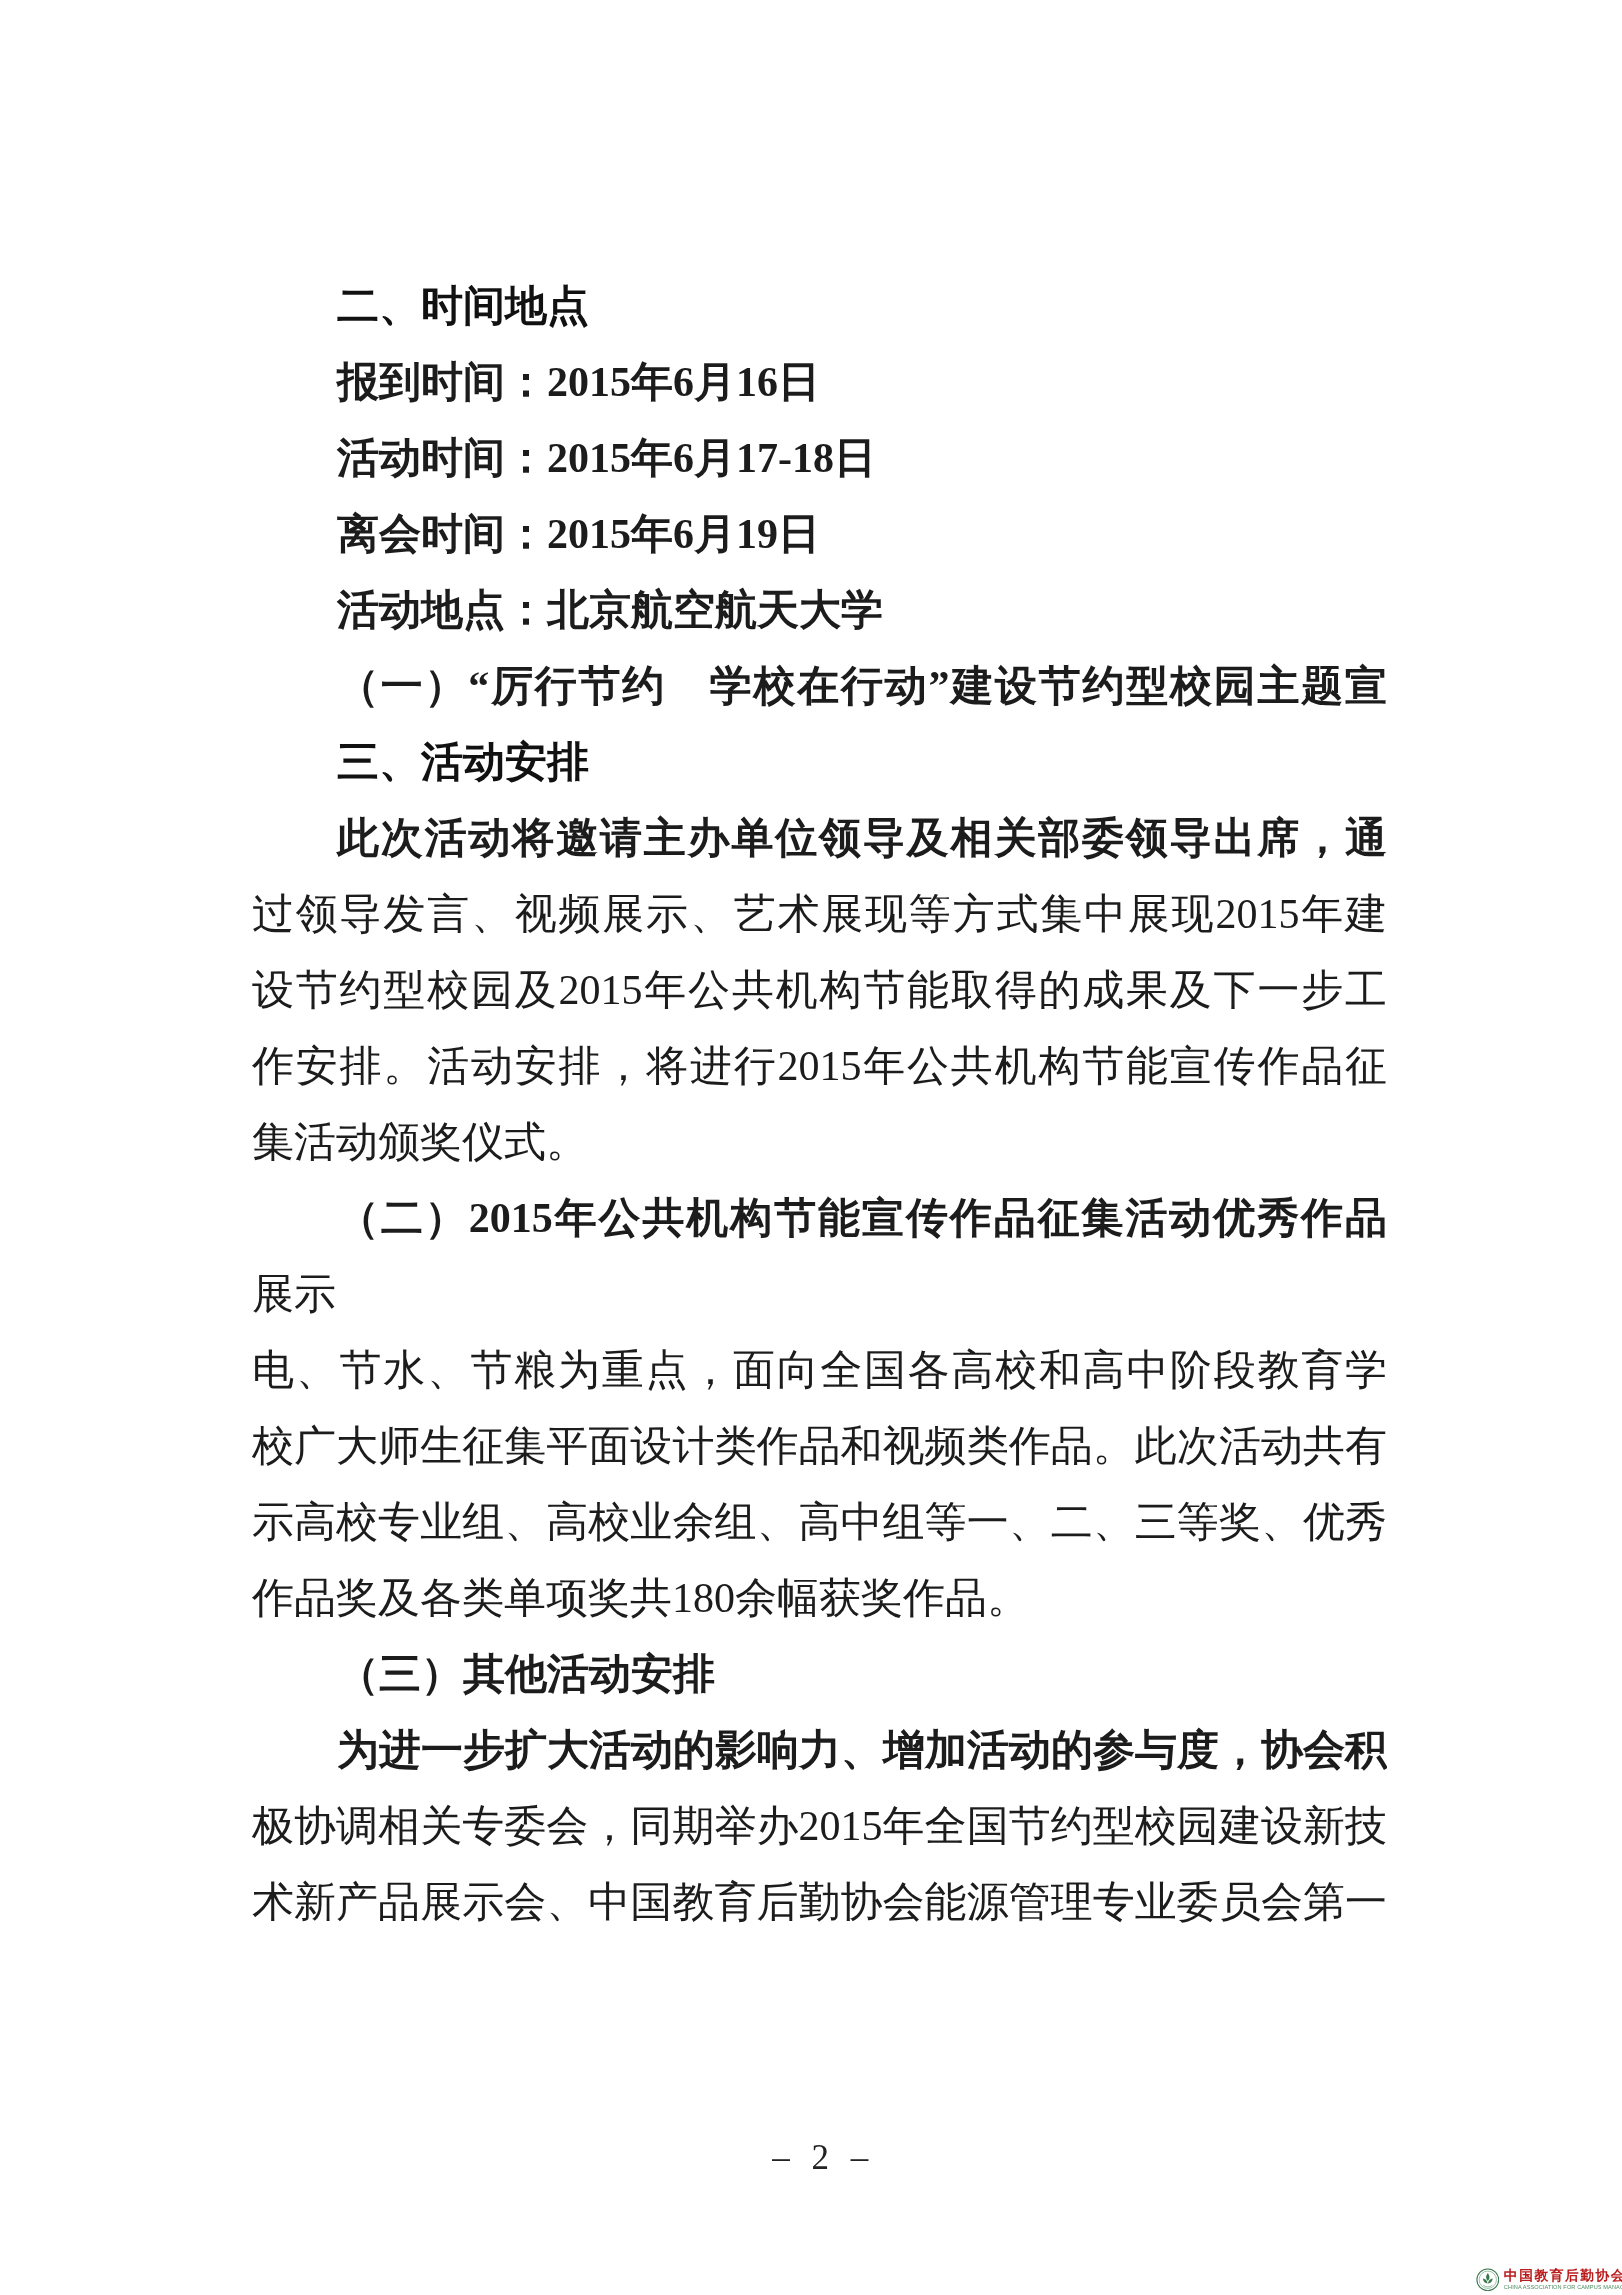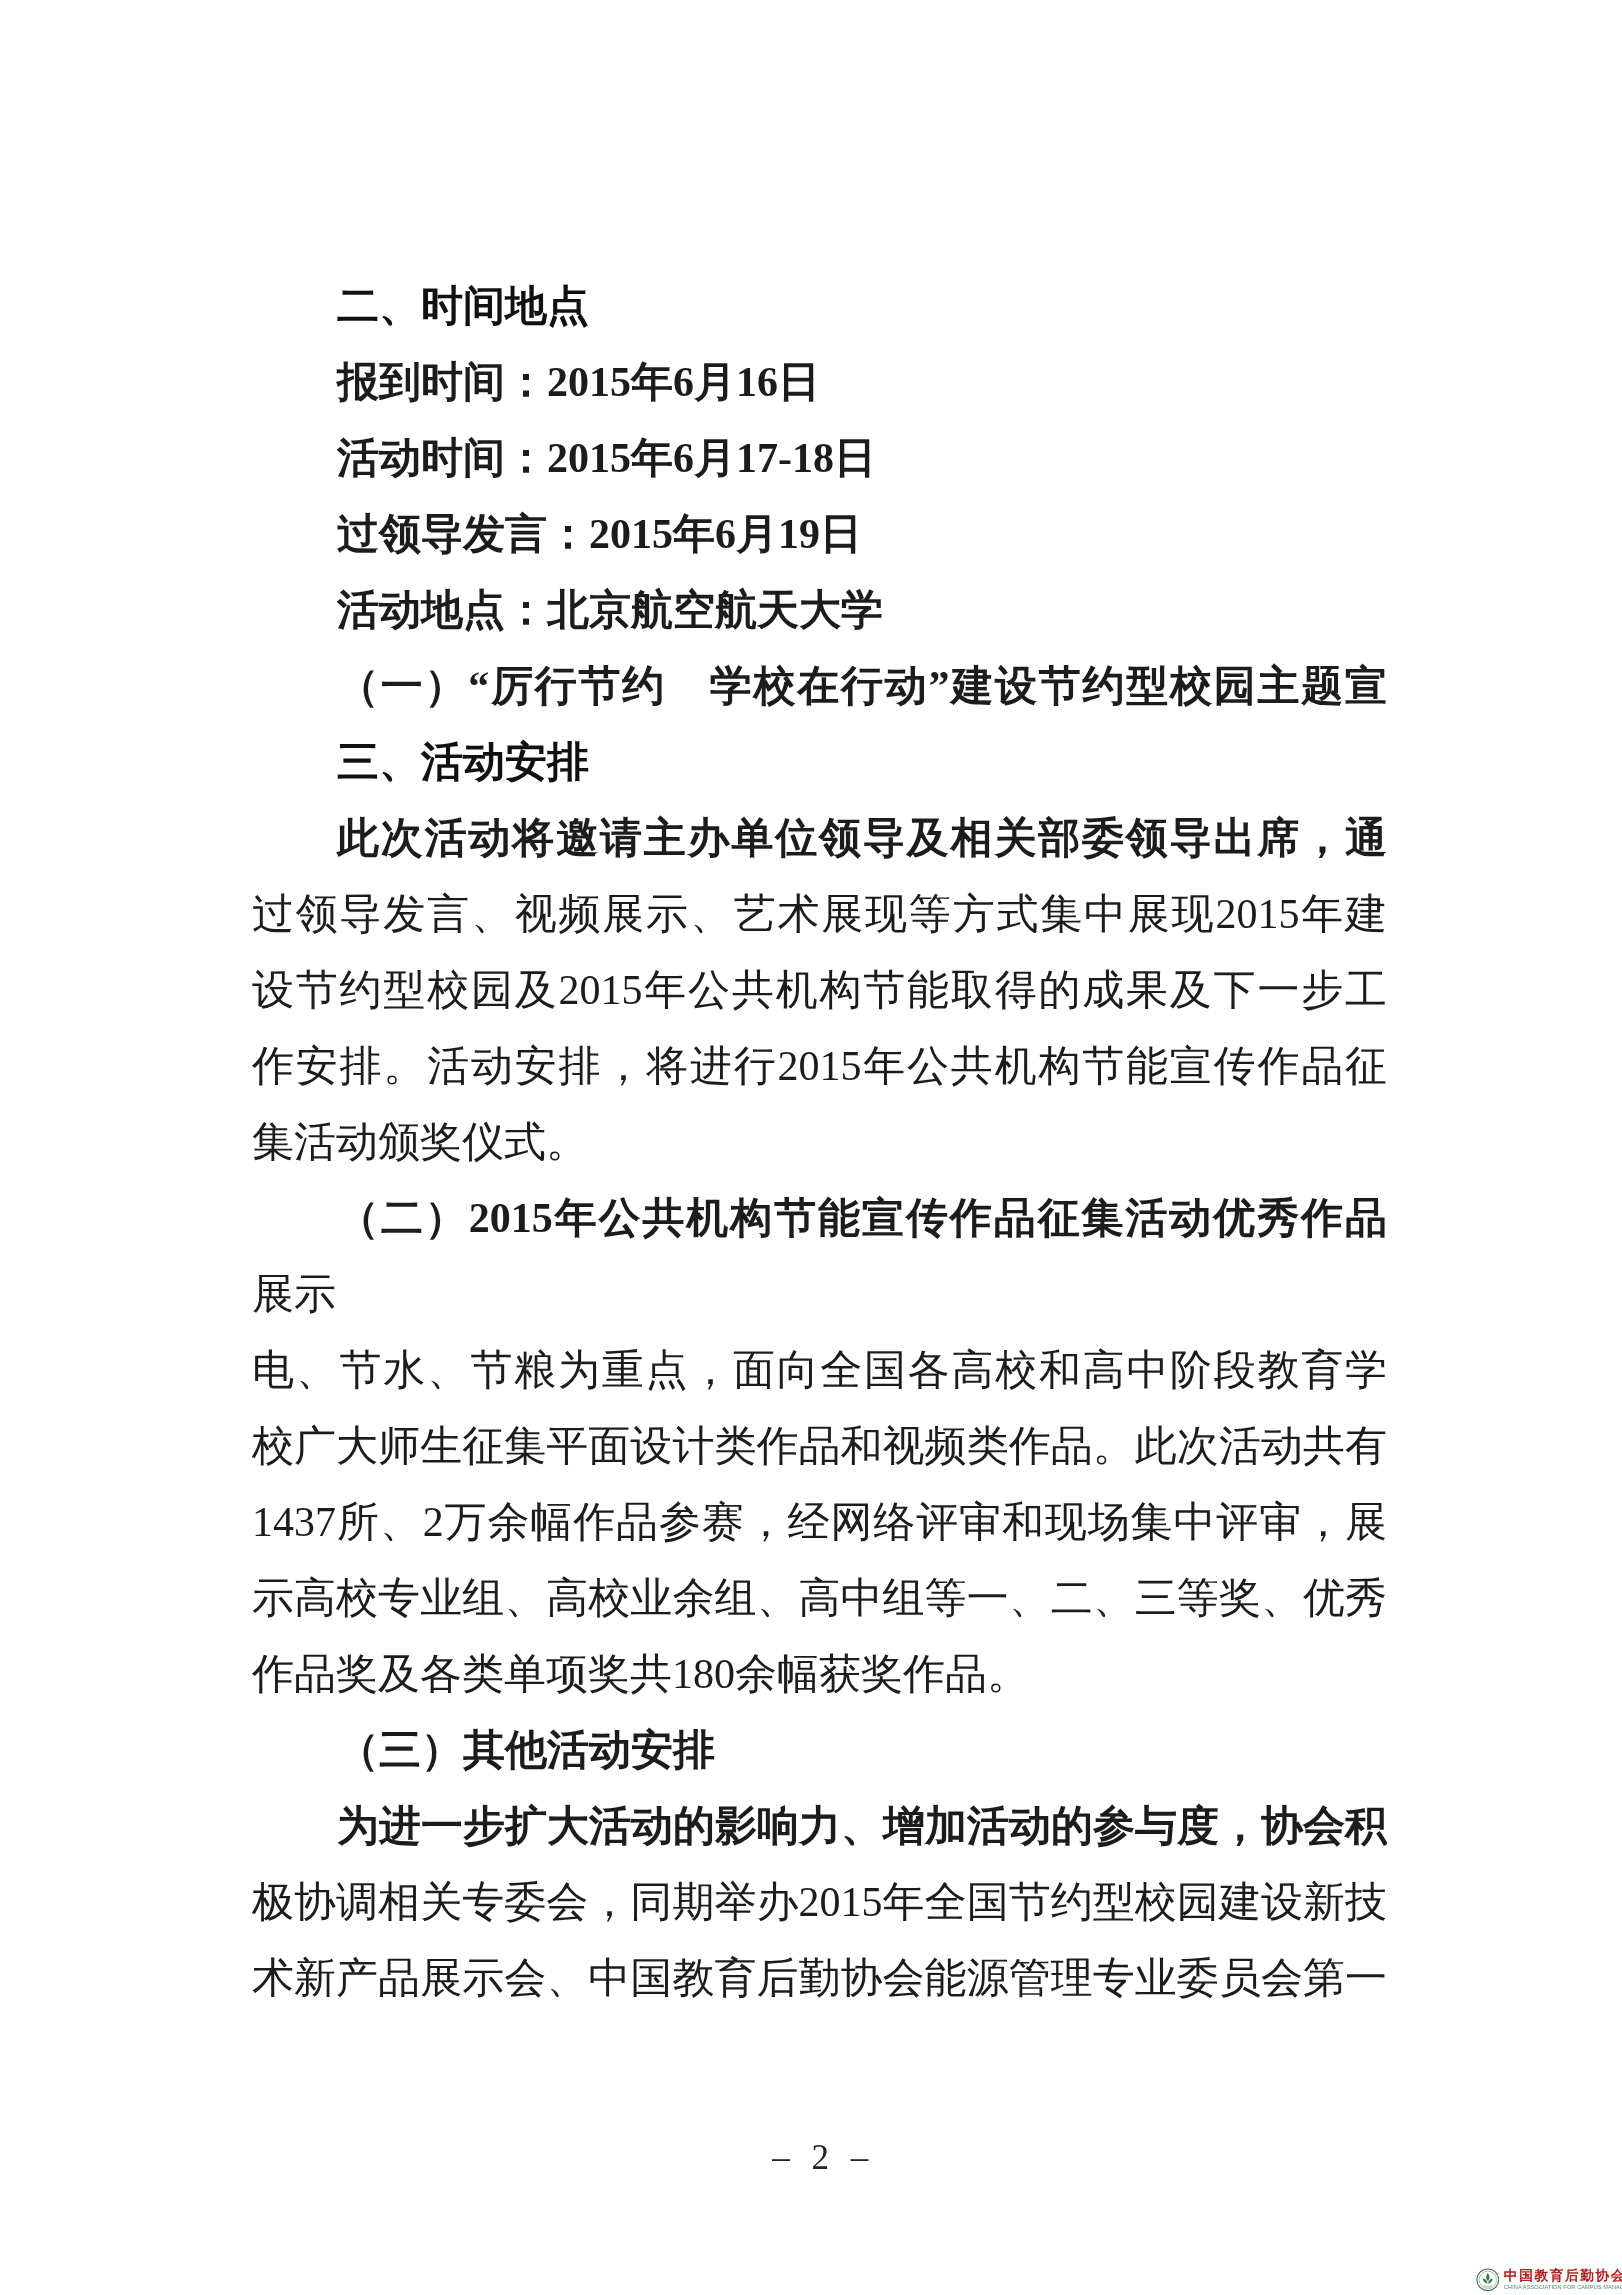--- a/index.html
+++ b/index.html
@@ -78,34 +78,33 @@
 </style>
 </head>
 <body>
 
 <div class="page">
 
   <div class="textblock">
     <div class="line ind h">二、时间地点</div>
     <div class="line ind">报到时间：2015年6月16日</div>
     <div class="line ind">活动时间：2015年6月17-18日</div>
-    <div class="line ind">过领导发言：2015年6月19日</div>
+    <div class="line ind">离会时间：2015年6月19日</div>
     <div class="line ind">活动地点：北京航空航天大学</div>
     <div class="line ind just">（一）“厉行节约　学校在行动”建设节约型校园主题宣</div>
     <div class="line ind h">三、活动安排</div>
     <div class="line ind just">此次活动将邀请主办单位领导及相关部委领导出席，通</div>
     <div class="line just">过领导发言、视频展示、艺术展现等方式集中展现2015年建</div>
     <div class="line just">设节约型校园及2015年公共机构节能取得的成果及下一步工</div>
     <div class="line just">作安排。活动安排，将进行2015年公共机构节能宣传作品征</div>
     <div class="line">集活动颁奖仪式。</div>
     <div class="line ind just">（二）2015年公共机构节能宣传作品征集活动优秀作品</div>
     <div class="line">展示</div>
     <div class="line just">电、节水、节粮为重点，面向全国各高校和高中阶段教育学</div>
     <div class="line just">校广大师生征集平面设计类作品和视频类作品。此次活动共有</div>
-    <div class="line just">1437所、2万余幅作品参赛，经网络评审和现场集中评审，展</div>
     <div class="line just">示高校专业组、高校业余组、高中组等一、二、三等奖、优秀</div>
     <div class="line">作品奖及各类单项奖共180余幅获奖作品。</div>
     <div class="line ind">（三）其他活动安排</div>
     <div class="line ind just">为进一步扩大活动的影响力、增加活动的参与度，协会积</div>
     <div class="line just">极协调相关专委会，同期举办2015年全国节约型校园建设新技</div>
     <div class="line just">术新产品展示会、中国教育后勤协会能源管理专业委员会第一</div>
   </div>
 
   <div class="pagenum">– 2 –</div>
 

